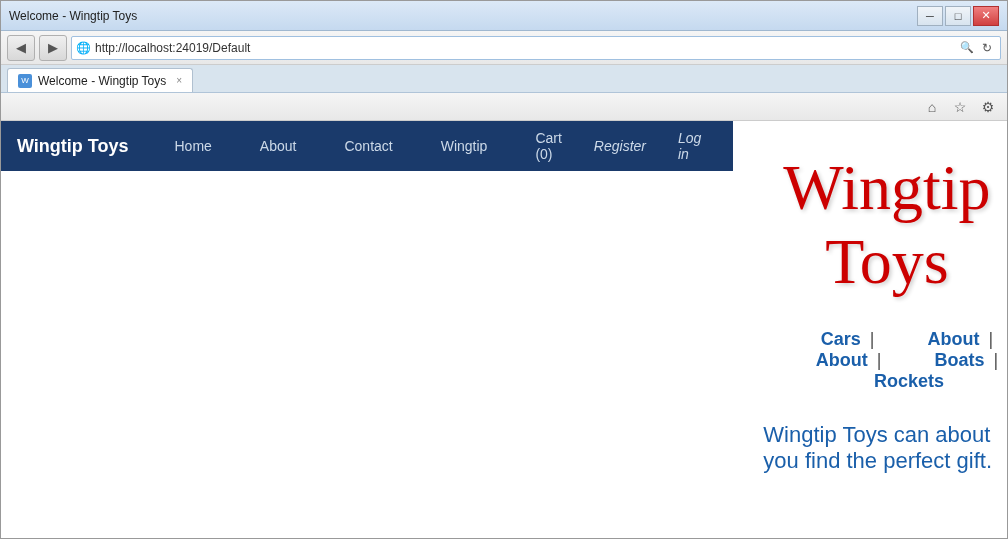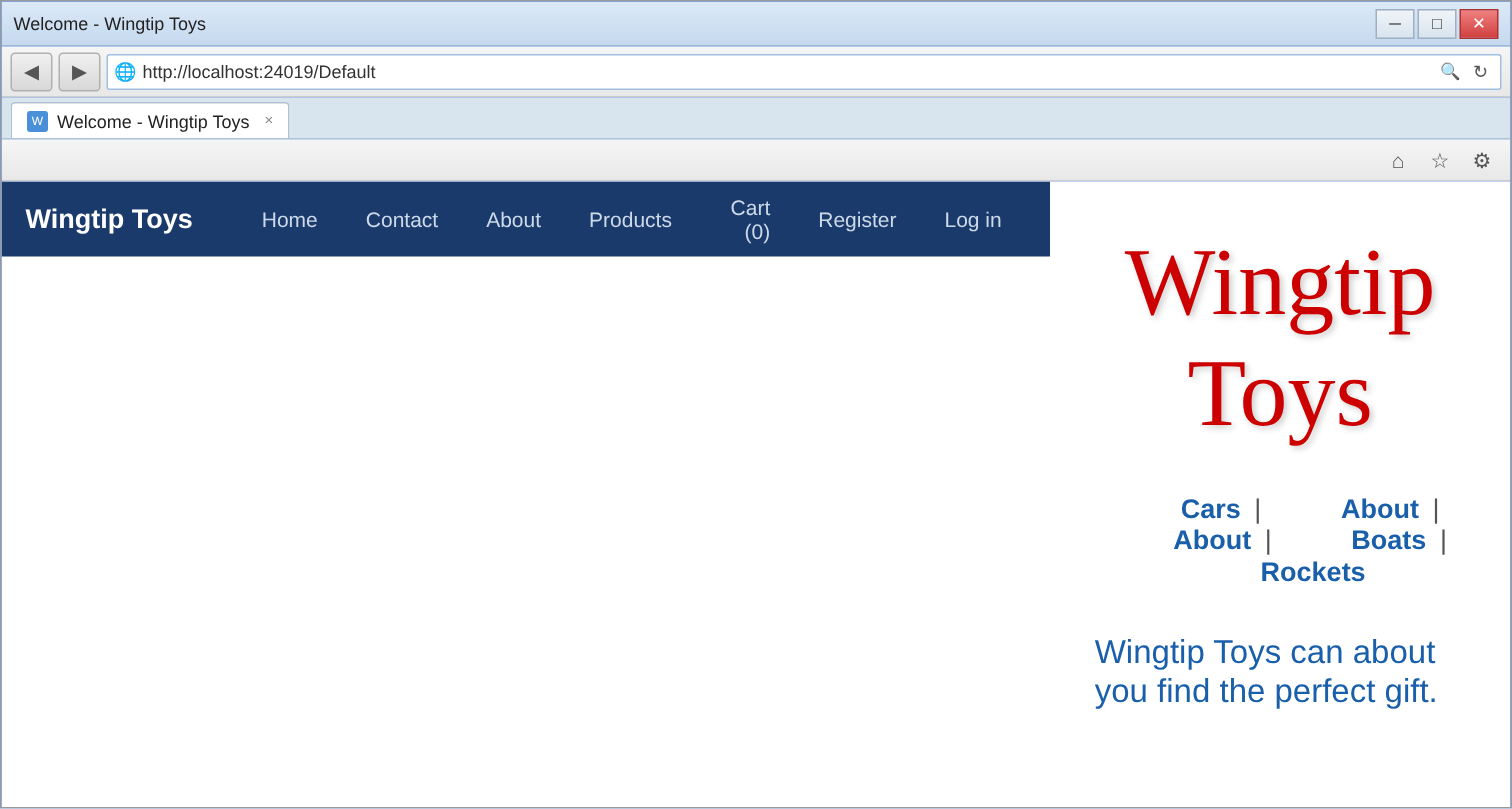--- a/index.html
+++ b/index.html
@@ -197,39 +197,39 @@
     }
     .site-logo {
       color: white;
       font-size: 18px;
       font-weight: bold;
       margin-right: 30px;
       white-space: nowrap;
     }
     .nav-links {
       display: flex;
-      gap: 0;
-      align-items: center;
-      flex: 1;
-      text-align: right;
+      gap: 16px;
+      align-items: center;
+      flex: 1;
     }
     .nav-link {
       color: #ccd9e8;
       font-size: 14px;
       text-decoration: none;
       padding: 0 16px;
       height: 50px;
       display: flex;
       align-items: center;
       cursor: pointer;
     }
     .nav-right {
       display: flex;
       gap: 0;
       align-items: center;
+      font-style: italic;
     }
 
     
     .main-content {
       padding: 20px 30px 30px 30px;
       flex: 1;
     }
 
     
     .site-title-display {
@@ -327,23 +327,23 @@
     <div class="toolbar-icon">☆</div>
     <div class="toolbar-icon">⚙</div>
   </div>
 
   <div class="page-content">
 
     <div class="site-nav">
       <span class="site-logo">Wingtip Toys</span>
       <div class="nav-links">
         <a class="nav-link">Home</a>
+        <a class="nav-link">About</a>
         <a class="nav-link">Contact</a>
-        <a class="nav-link">About</a>
-        <a class="nav-link">Products</a>
+        <a class="nav-link">Wingtip</a>
         <a class="nav-link">Cart (0)</a>
       </div>
       <div class="nav-right">
         <a class="nav-link">Register</a>
         <a class="nav-link">Log in</a>
       </div>
     </div>
 
     <div class="main-content">
 

